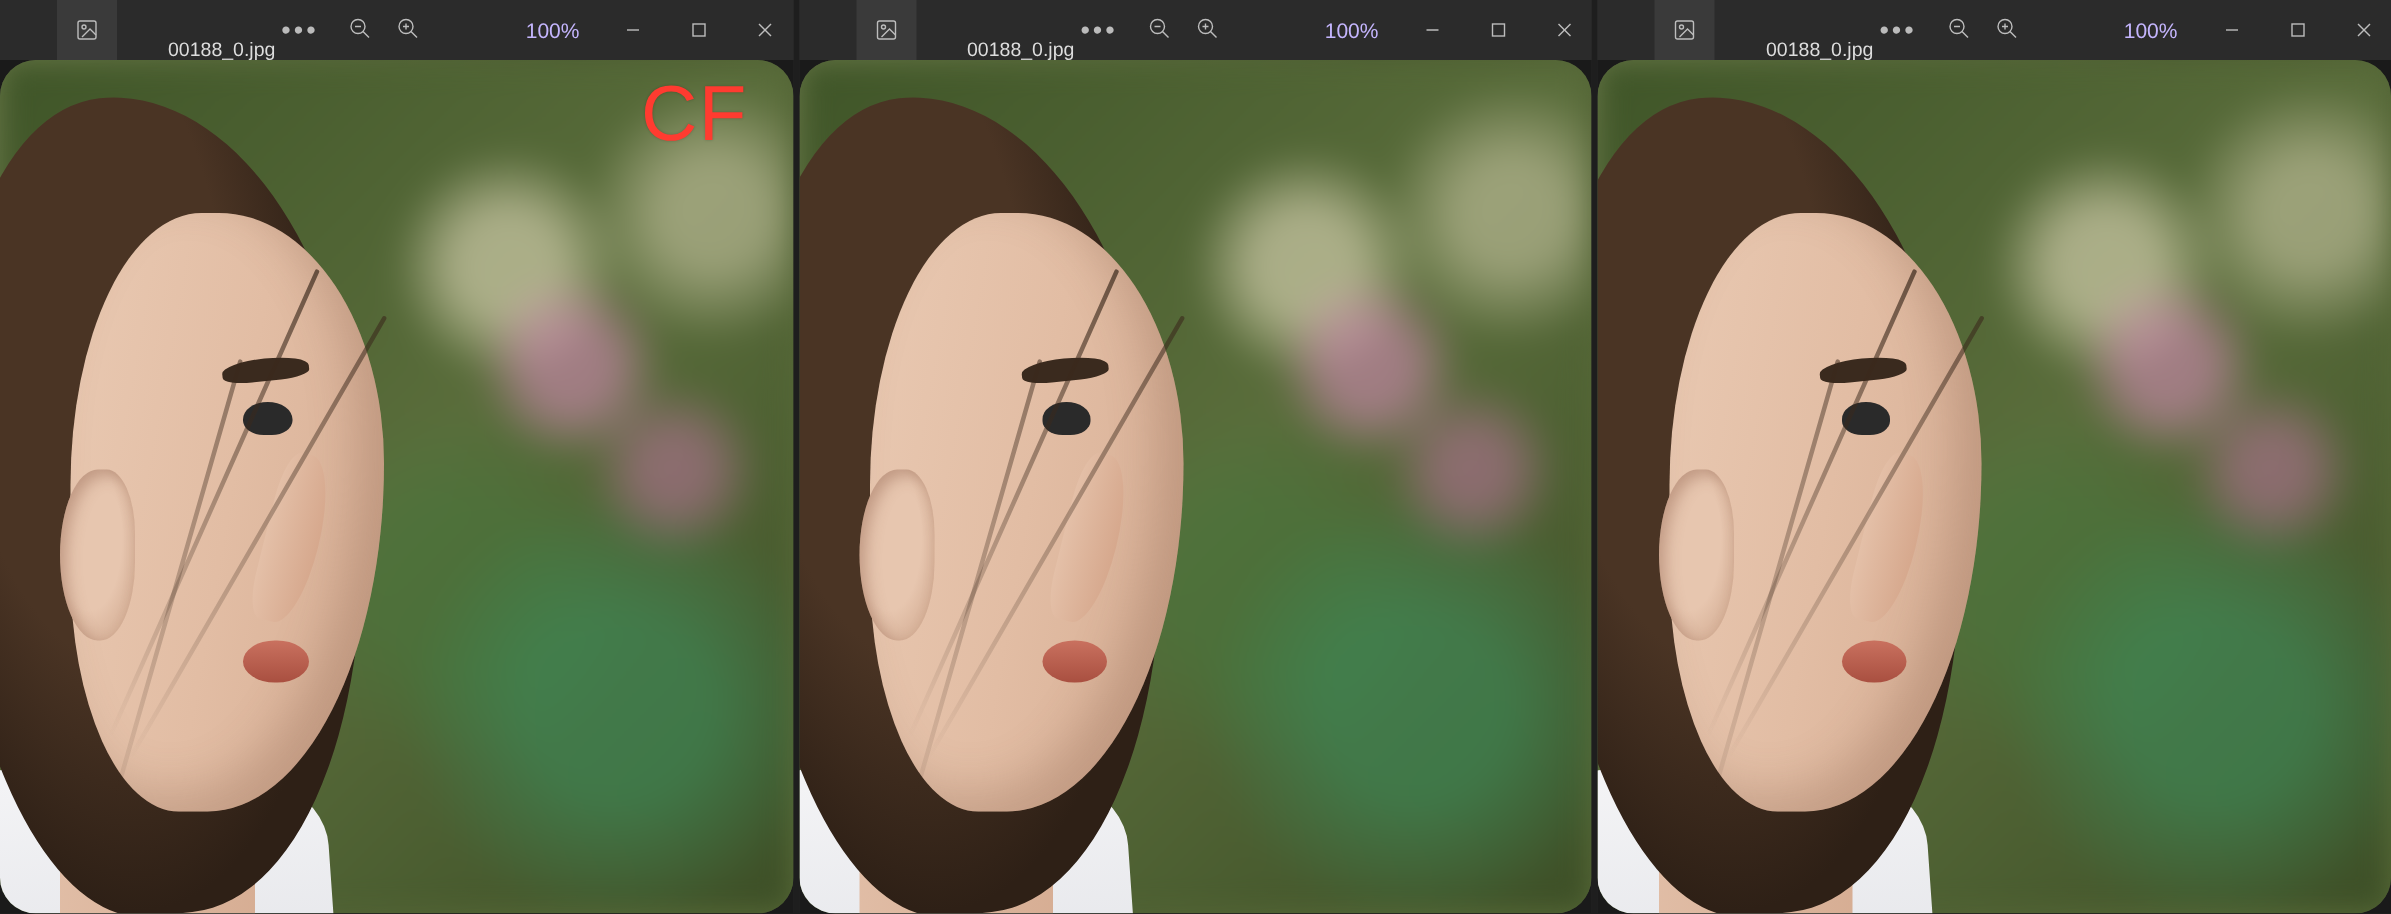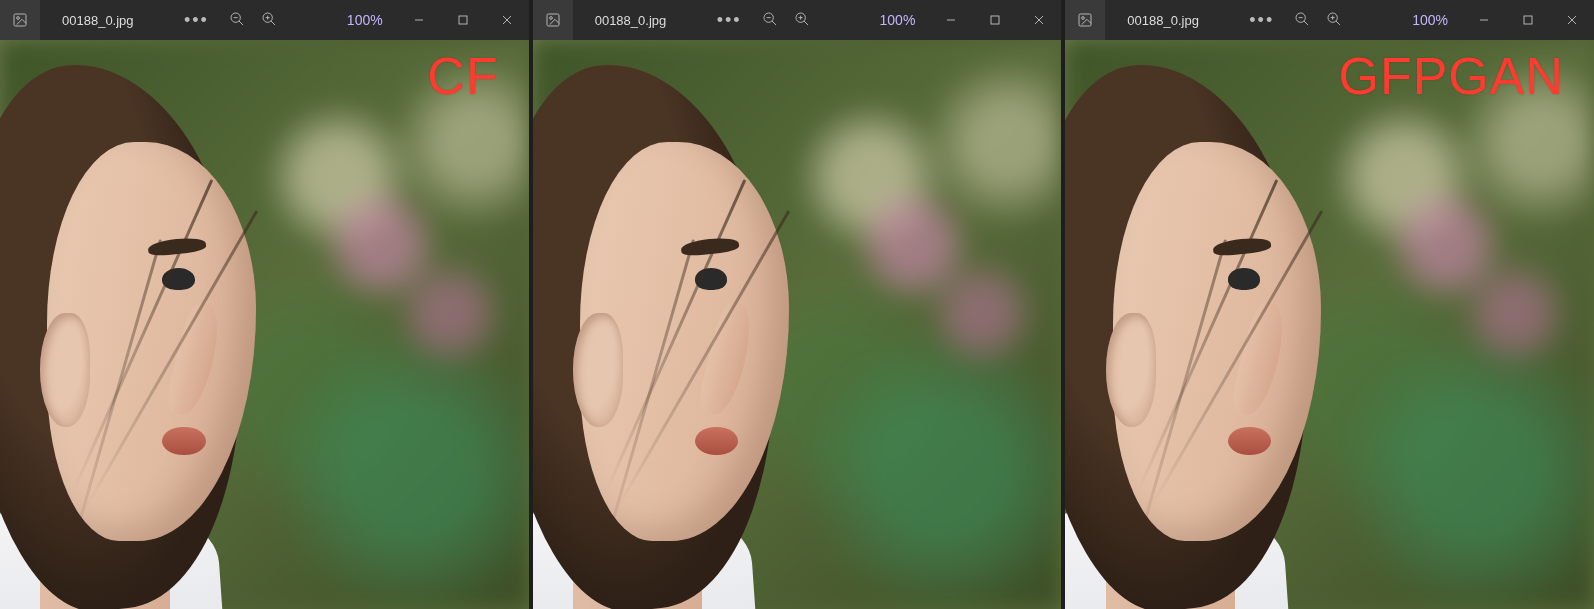--- a/index.html
+++ b/index.html
@@ -21,21 +21,21 @@
     }
     .titlebar {
       height: 40px;
       background: #2b2b2b;
       display: flex;
       align-items: center;
       color: #cfcfcf;
       font-size: 13px;
       flex-shrink: 0;
     }
-    .titlebar .left { display: flex; align-items: center; gap: 14px; flex: 0 0 auto; }
+    .titlebar .left { display: flex; align-items: flex-end; gap: 26px; flex: 0 0 auto; padding-left: 38px; }
     .titlebar .app-icon-box {
       width: 40px; height: 40px;
       background: #3a3a3a;
       display: flex; align-items: center; justify-content: center;
     }
     .titlebar .filename { padding-left: 8px; color: #ddd; white-space: nowrap; }
     .titlebar .spacer { flex: 1; }
     .titlebar .tools { display: flex; align-items: center; gap: 16px; padding-right: 8px; }
     .titlebar .zoom { color: #c4b5fd; font-size: 14px; padding: 0 6px; margin-left: 48px; }
     .titlebar .winbtns { display: flex; align-items: center; }
@@ -50,20 +50,21 @@
       justify-content: flex-start;
       overflow: hidden;
       position: relative;
     }
     .photo {
       width: 100%;
       height: 100%;
       position: relative;
       background: linear-gradient(120deg, #6b7a4a 0%, #4e5e33 45%, #5c6e3a 100%);
       overflow: hidden;
+      border-radius: 24px;
     }
     
     .bg-blur {
       position: absolute; inset: 0;
       background:
         radial-gradient(circle at 72% 36%, rgba(220,140,190,0.55) 0 5%, transparent 12%),
         radial-gradient(circle at 85% 48%, rgba(210,120,180,0.45) 0 4%, transparent 11%),
         radial-gradient(circle at 64% 24%, rgba(240,230,200,0.55) 0 6%, transparent 14%),
         radial-gradient(circle at 90% 18%, rgba(235,225,195,0.45) 0 5%, transparent 13%),
         radial-gradient(circle at 78% 76%, rgba(60,140,90,0.6) 0 10%, transparent 24%),
@@ -342,16 +343,15 @@
         <div class="face"></div>
         <div class="ear"></div>
         <div class="brow"></div>
         <div class="eye"></div>
         <div class="nose"></div>
         <div class="lips"></div>
         <div class="hair-strand"></div>
         <div class="hair-strand s2"></div>
         <div class="hair-strand s3"></div>
       </div>
-      <div class="overlay-label">GFPGAN</div>
     </div>
   </div>
 </div>
 
 </body></html>

